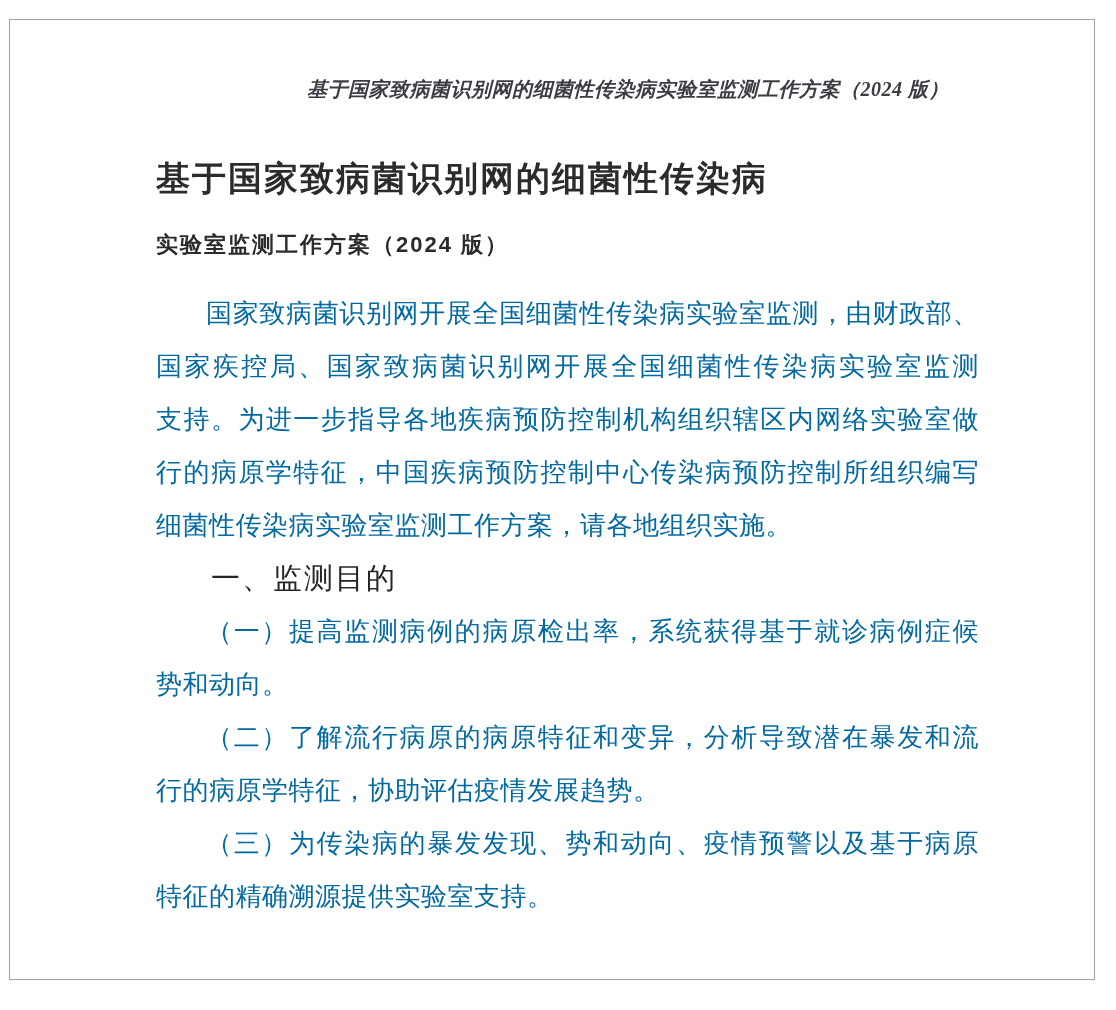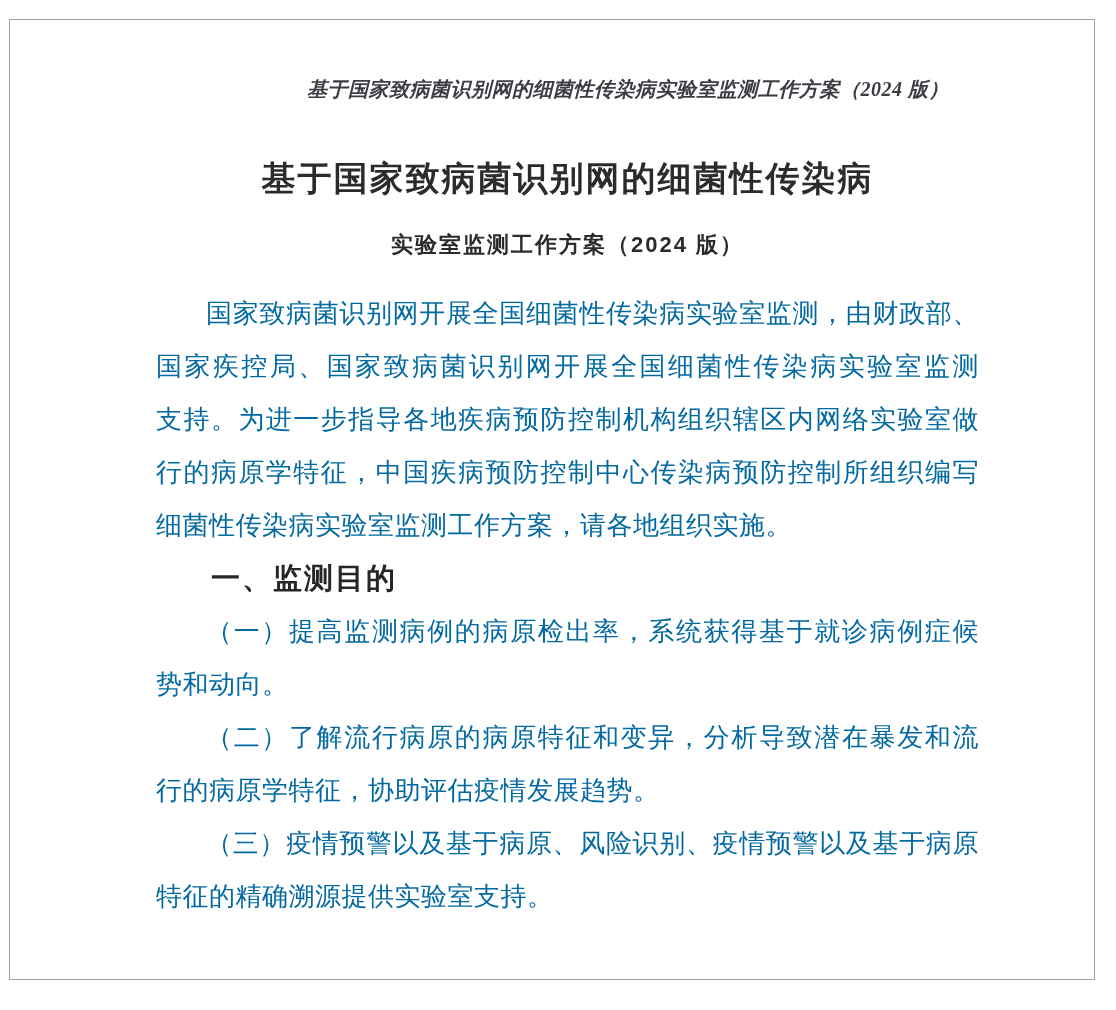--- a/index.html
+++ b/index.html
@@ -36,21 +36,21 @@
     font-weight: bold;
     letter-spacing: 0.5px;
     color: #3c3c44;
     font-family: "Liberation Serif", "DejaVu Serif", serif;
     white-space: nowrap;
   }
   .title-line {
     position: absolute;
     left: 146px;
     width: 823px;
-    text-align: center;
+    text-align: left;
     margin: 0;
     font-family: "Liberation Sans", "DejaVu Sans", sans-serif;
     font-weight: bold;
     color: #2b2b2b;
     letter-spacing: 2px;
     white-space: nowrap;
   }
   .title-line.t1 {
     top: 136px;
     font-size: 34px;
@@ -77,21 +77,21 @@
   }
   .line.full {
     text-align: justify;
     text-align-last: justify;
   }
   .line.indent {
     text-indent: 50px;
   }
   .line.heading {
     font-family: "Liberation Sans", "DejaVu Sans", sans-serif;
-    font-weight: bold;
+    font-weight: normal;
     font-size: 29px;
     color: #262626;
     text-indent: 55px;
     letter-spacing: 2px;
   }
 </style>
 </head>
 <body>
 
 <div class="page">
@@ -107,18 +107,18 @@
         <div class="line indent full">国家致病菌识别网开展全国细菌性传染病实验室监测，由财政部、</div>
         <div class="line full">国家疾控局、国家致病菌识别网开展全国细菌性传染病实验室监测</div>
         <div class="line full">支持。为进一步指导各地疾病预防控制机构组织辖区内网络实验室做</div>
         <div class="line full">行的病原学特征，中国疾病预防控制中心传染病预防控制所组织编写</div>
         <div class="line plain">细菌性传染病实验室监测工作方案，请各地组织实施。</div>
         <div class="line heading">一、监测目的</div>
         <div class="line indent full">（一）提高监测病例的病原检出率，系统获得基于就诊病例症候</div>
         <div class="line plain">势和动向。</div>
         <div class="line indent full">（二）了解流行病原的病原特征和变异，分析导致潜在暴发和流</div>
         <div class="line plain">行的病原学特征，协助评估疫情发展趋势。</div>
-        <div class="line indent full">（三）疫情预警以及基于病原、风险识别、疫情预警以及基于病原</div>
+        <div class="line indent full">（三）为传染病的暴发发现、势和动向、疫情预警以及基于病原</div>
         <div class="line plain">特征的精确溯源提供实验室支持。</div>
       </div>
 
   </div>
 </div>
 
 </body></html>

